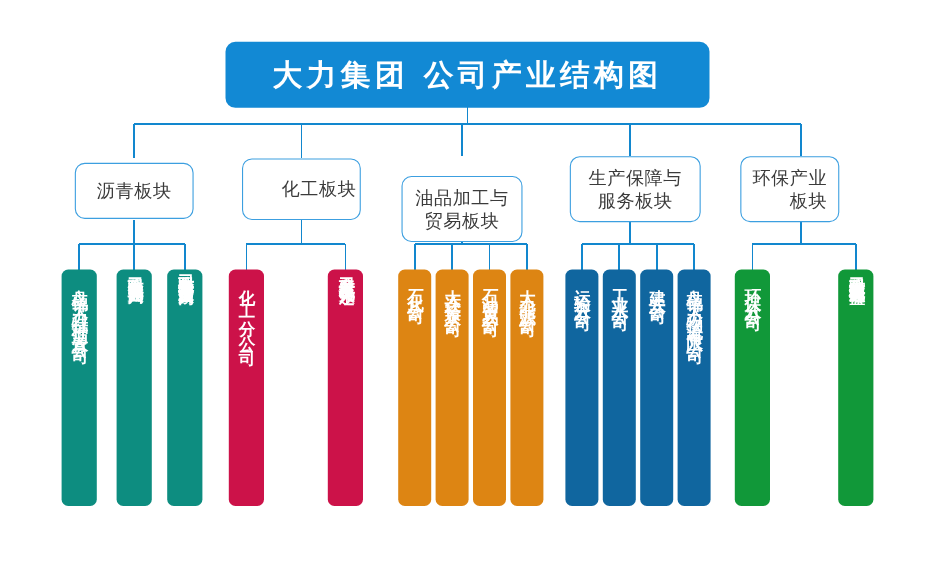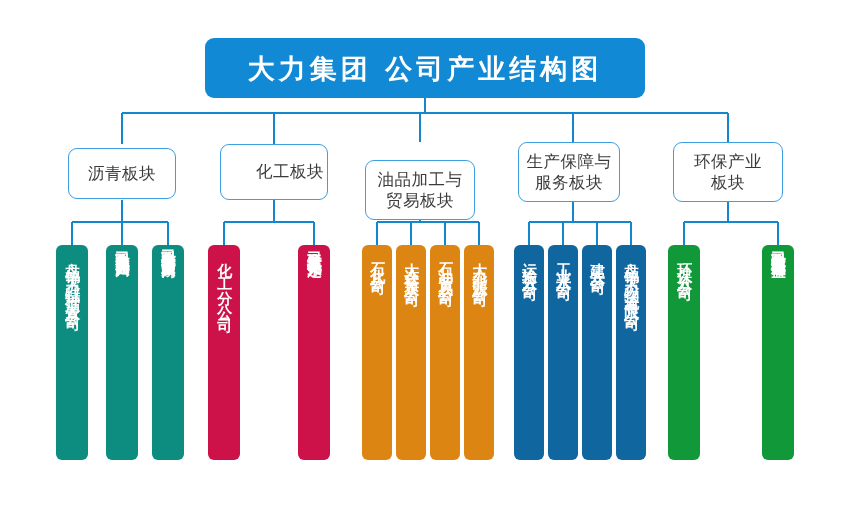--- a/index.html
+++ b/index.html
@@ -152,25 +152,25 @@
       <div class="div-box" style="left: 68px; top: 148px; width: 108px; height: 51px; font-family: Liberation Serif, serif;">
         <span class="div-label">沥青板块</span>
       </div>
       <div class="div-box" style="left: 220px; top: 144px; width: 108px; height: 56px; padding-left: 32px;">
         <span class="div-label">化工板块</span>
       </div>
       <div class="div-box" style="left: 365px; top: 160px; width: 110px; height: 60px;">
         <span class="div-label">油品加工与
 贸易板块</span>
       </div>
-      <div class="div-box" style="left: 518px; top: 142px; width: 102px; height: 60px;">
+      <div class="div-box" style="left: 518px; top: 142px; width: 119px; height: 60px;">
         <span class="div-label">生产保障与
 服务板块</span>
       </div>
-      <div class="div-box" style="left: 673px; top: 142px; width: 110px; height: 60px;">
+      <div class="div-box" style="left: 673px; top: 142px; width: 90px; height: 60px; text-align: right;">
         <span class="div-label">环保产业
 板块</span>
       </div>
     </div>
   <div id="leaf-layer">
       <div class="leaf-box" style="left: 56px; top: 245px; width: 32px; height: 215px; background: rgb(13, 141, 128);">
         <span class="leaf-label spaced-md">盘锦大力特种沥青公司</span>
       </div>
       <div class="leaf-box" style="left: 106px; top: 245px; width: 32px; height: 215px; background: rgb(13, 141, 128);">
         <span class="leaf-label tight">四川大力熙晟实业有限公司</span>

